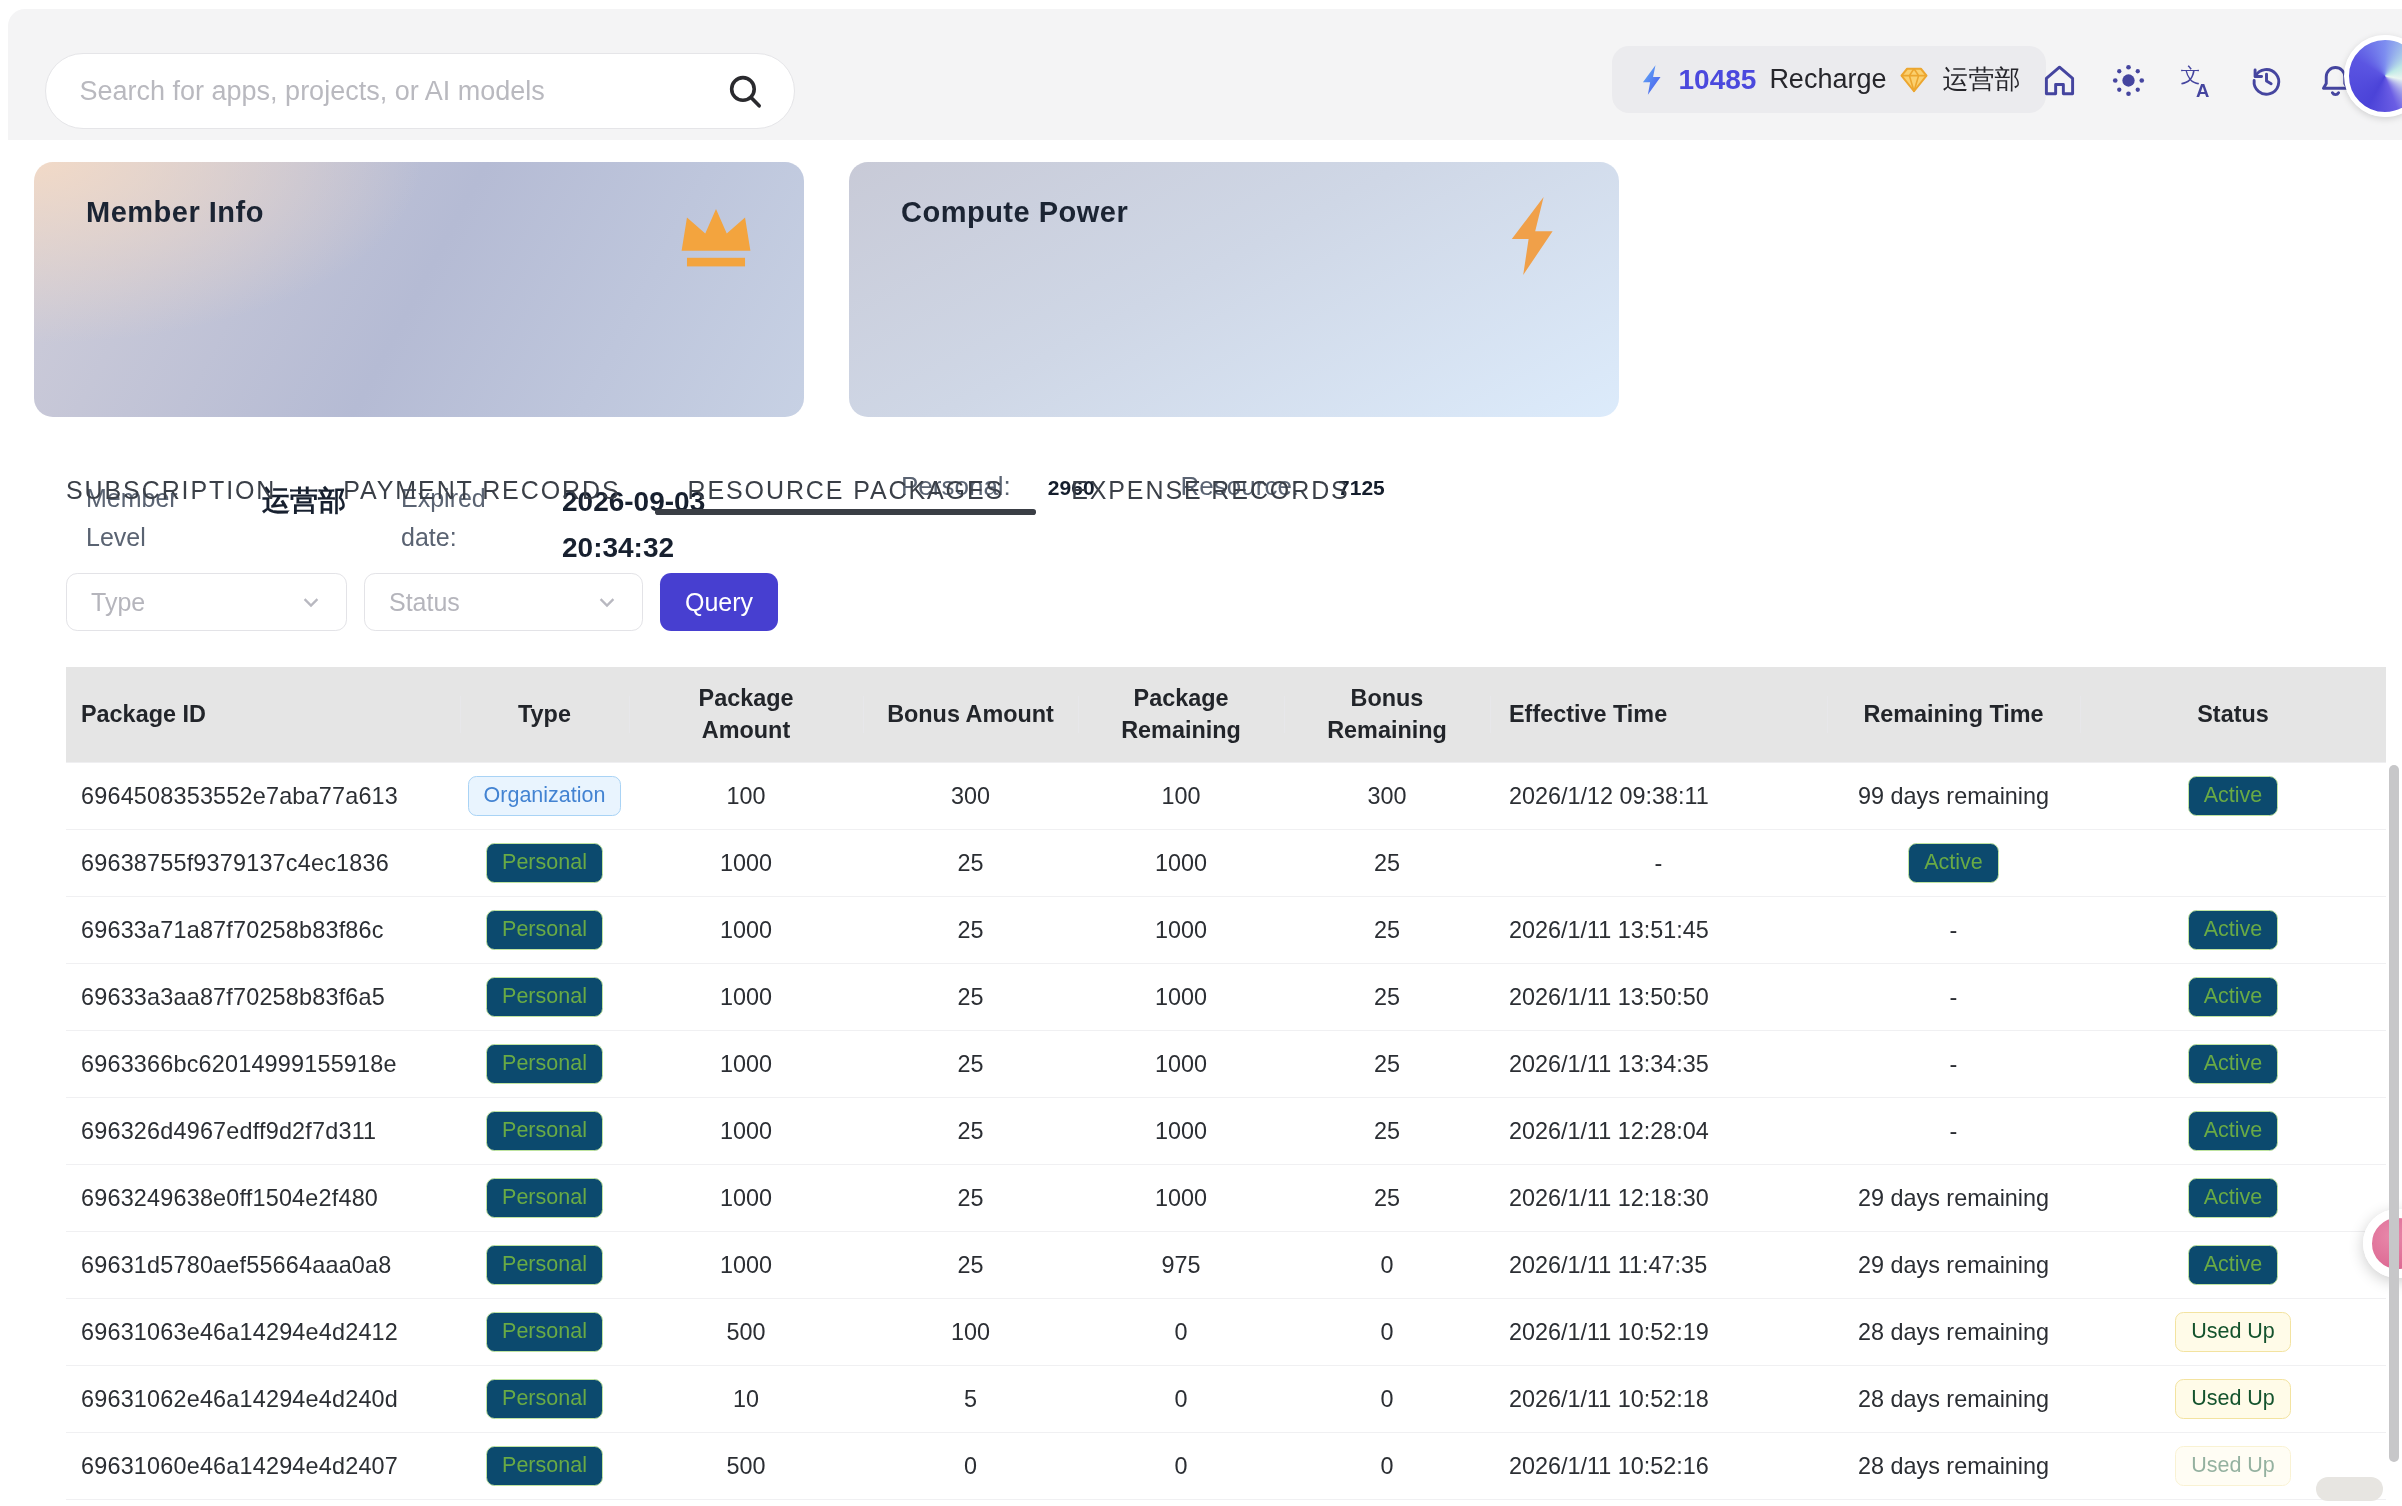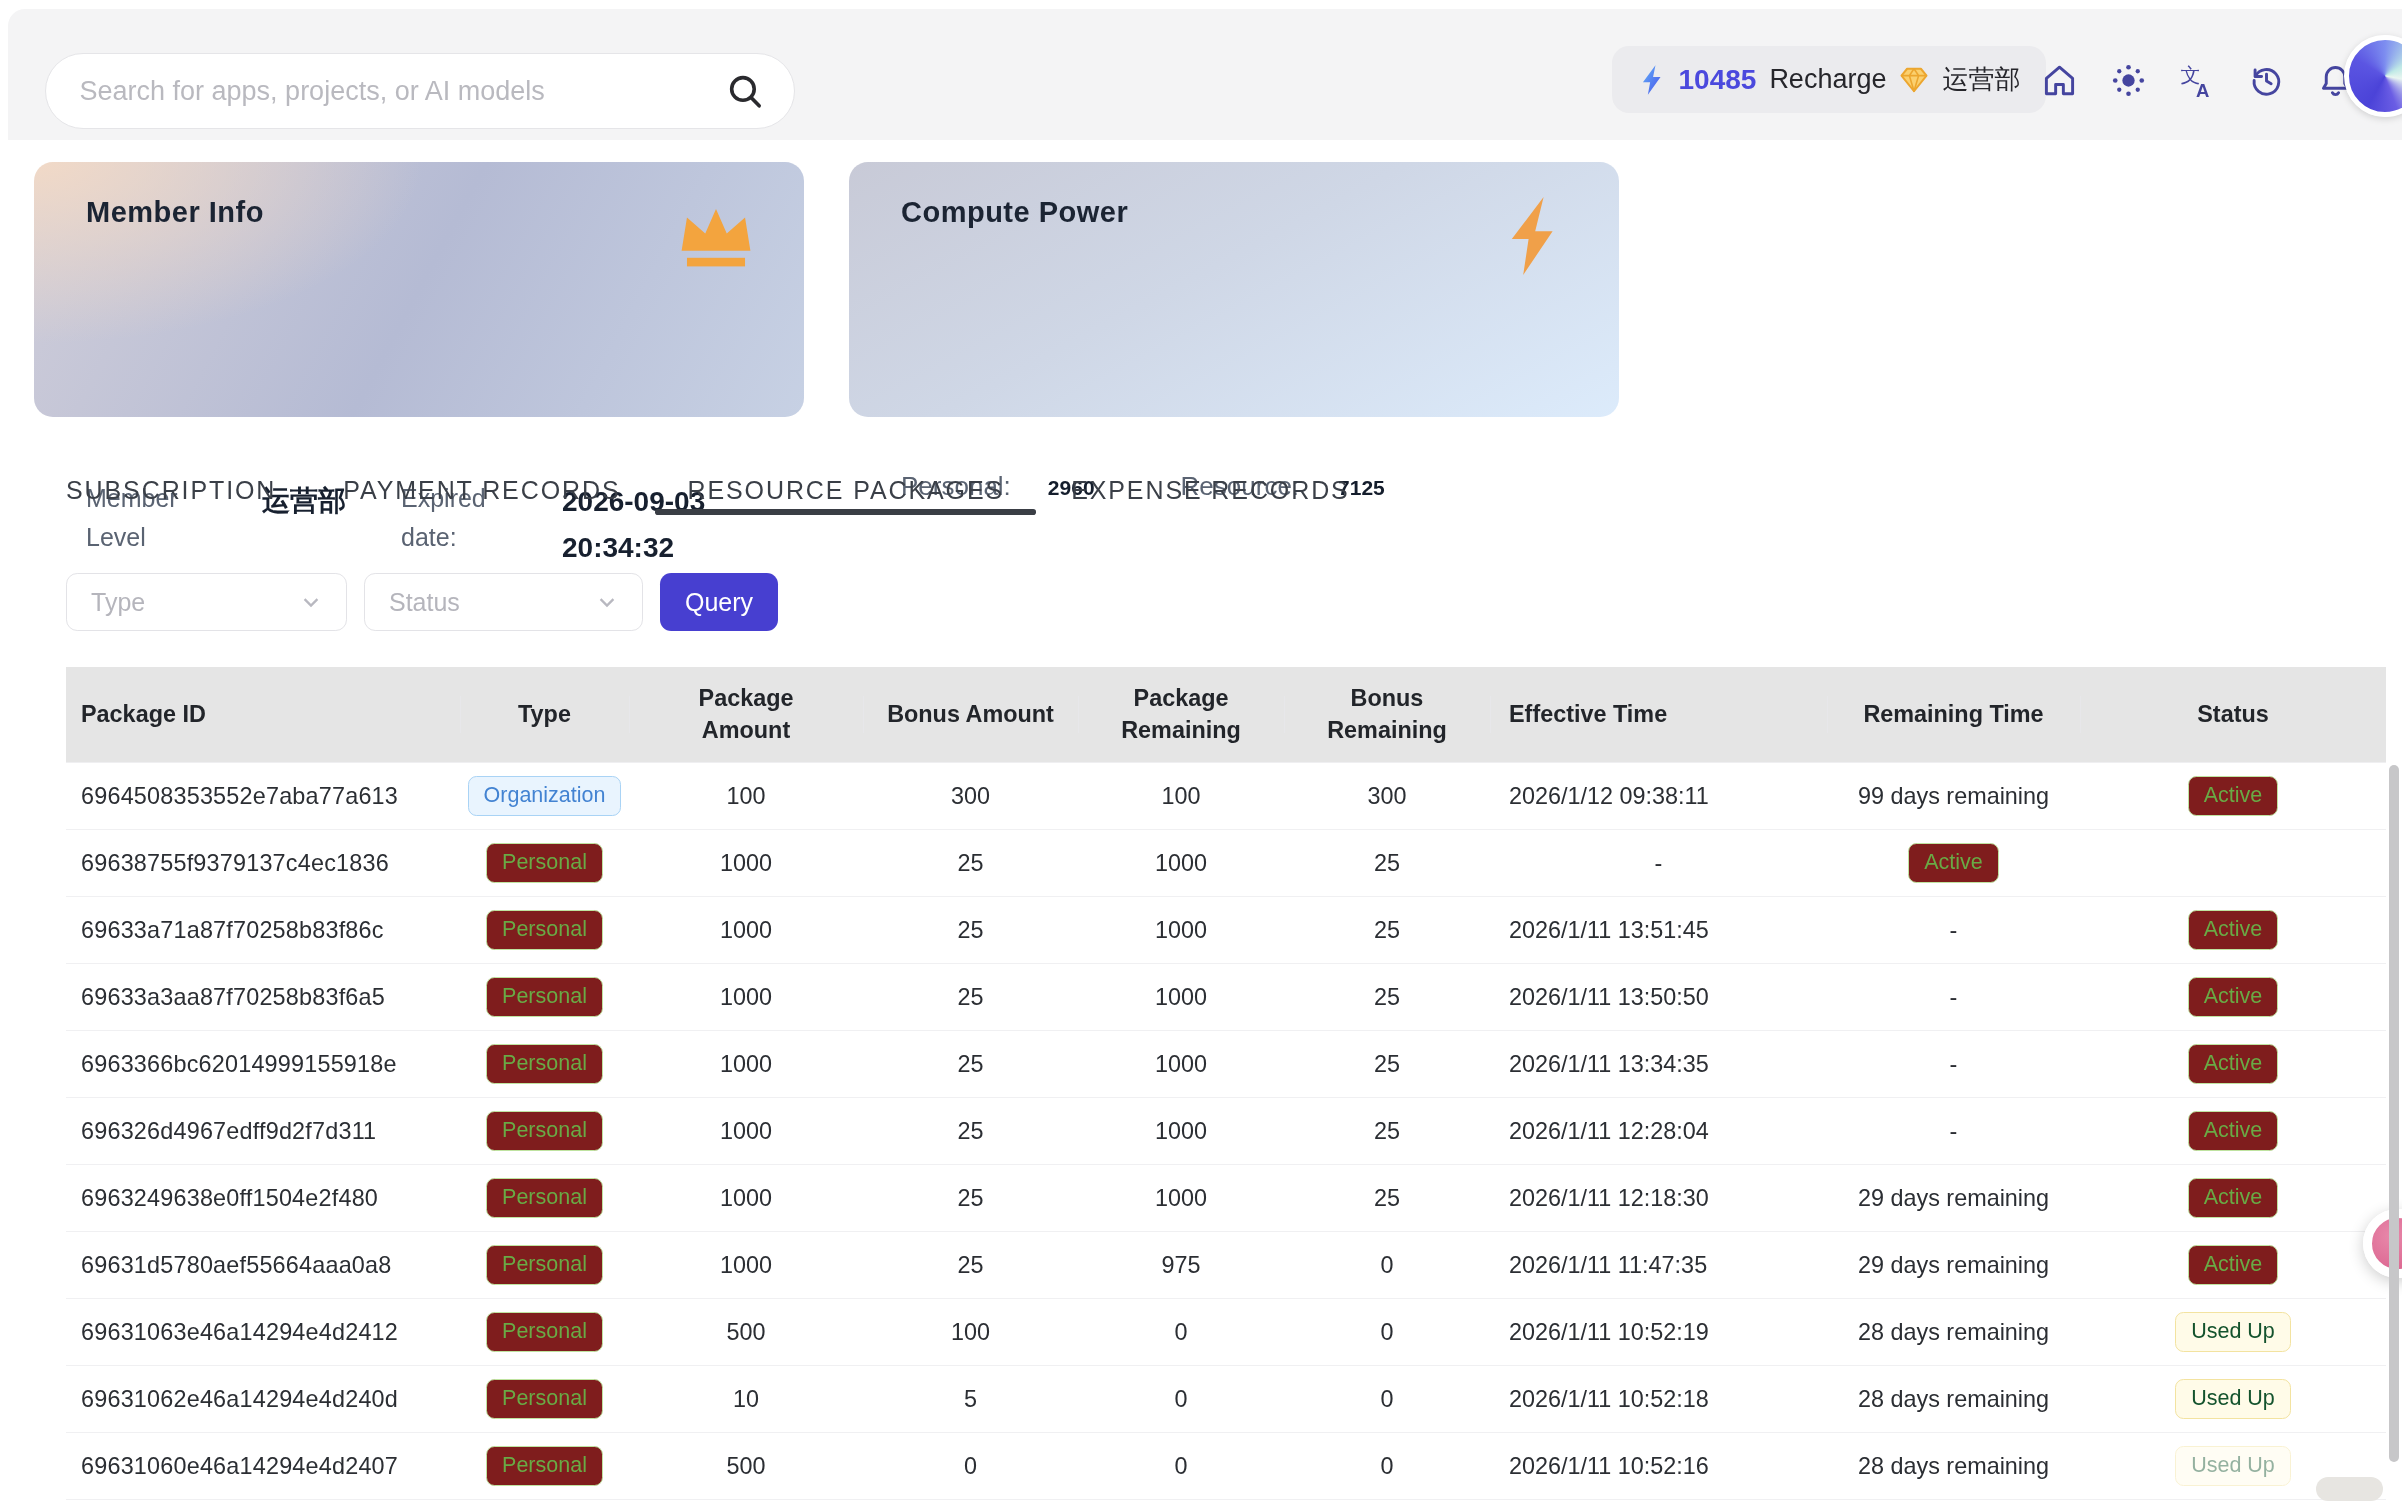--- a/index.html
+++ b/index.html
@@ -68,21 +68,21 @@
   .th .hw { max-width:127px; }
 
   .trow { height:67px; border-bottom:0.9px solid #f0f0f2; background:#fff; }
   .td { display:flex; align-items:center; font-size:23.4px; color:#2b2e33; }
   .td.c-id { padding-left:15px; letter-spacing:0.2px; }
   .td.c-center { justify-content:center; }
   .td.c-left-pad { padding-left:19px; }
 
   .tag { display:inline-block; font-size:21.5px; line-height:1.3; padding:4.7px 15px; border-radius:8.4px; border:1.9px solid transparent; white-space:nowrap; }
   .tag-blue  { background:#e9f4fe; border-color:#a9d3f5; color:#4383d2; }
-  .tag-green { background:#7f1d1d; border-color:#bfe3a0; color:#69aa45; }
+  .tag-green { background:#0c4a6e; border-color:#bfe3a0; color:#69aa45; }
   .tag-gold  { background:#fffbe8; border-color:#f3e3a0; color:#14532d; }
   .tag.faded { opacity:.45; }
 
   
   .fab { position:absolute; right:-30px; top:1209px; width:69px; height:69px; border-radius:50%; background:radial-gradient(circle at 38% 35%, #e888aa, #d95f8b); border:9.4px solid #fff; box-shadow:0 3.7px 15px rgba(0,0,0,.2); z-index:5; cursor:pointer; }
   .v-thumb { position:absolute; right:2.8px; top:765px; width:10.3px; height:697px; border-radius:5.6px; background:#c7c7c9; z-index:6; cursor:pointer; }
   .h-corner { position:absolute; right:19px; bottom:5.6px; width:67px; height:24px; border-radius:12px; background:#e7e5e1; z-index:6; }
 </style>
 </head>
 <body>

